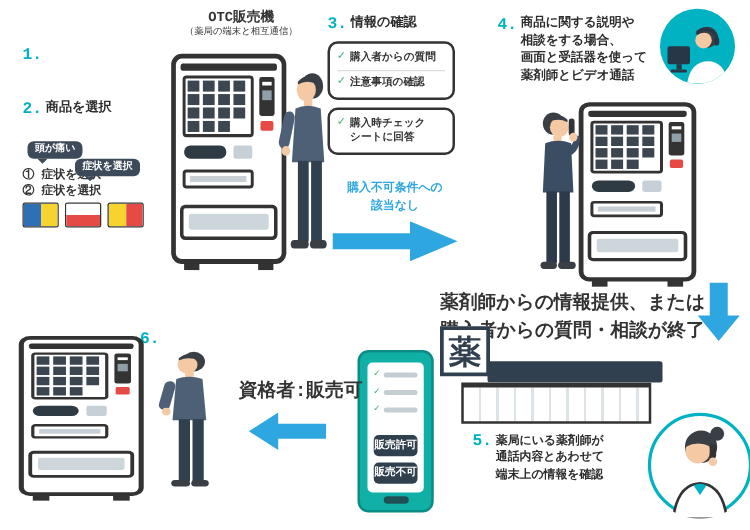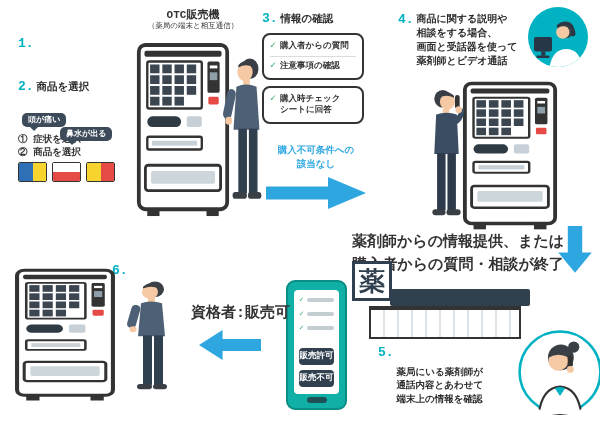--- a/index.html
+++ b/index.html
@@ -168,22 +168,22 @@
   <div class="abs step-line" style="left:18px;top:37px;width:132px;">
     <span class="num">1.</span>
   </div>
 
   <div class="abs step-line" style="left:18px;top:80px;">
     <span class="num">2.</span>
     <span>商品を選択</span>
   </div>
   <div class="abs sub-label" style="left:18px;top:101px;margin-top:32px;">① 症状を選択</div>
   <div class="badge" style="left:22px;top:113px;">頭が痛い</div>
-  <div class="badge" style="left:60px;top:127px;">鼻水が出る</div>
-  <div class="abs sub-label" style="left:18px;top:146px;">② 商品を選択</div>
+  <div class="badge" style="left:60px;top:127px;">症状を選択</div>
+  <div class="abs sub-label" style="left:18px;top:146px;">② 症状を選択</div>
   <div class="pbox" style="left:18px;top:162px;">
     <div class="half" style="background:#2f6fb5"></div>
     <div class="half" style="background:#f6d42d"></div>
   </div>
   <div class="pbox" style="left:52px;top:162px;flex-direction:column;">
     <div class="half" style="background:#ffffff"></div>
     <div class="half" style="background:#e64a45"></div>
   </div>
   <div class="pbox" style="left:86px;top:162px;">
     <div class="half" style="background:#f6d42d"></div>
@@ -262,21 +262,21 @@
   <div class="abs counter" style="left:369px;top:306px;width:152px;height:33px;"></div>
 
   <div class="abs circle-white" style="left:517px;top:329px;width:86px;height:86px;">
     <svg width="86" height="86">
         <use href="#sym-pharmacist"></use>
       </svg>
   </div>
 
   <div class="abs step-line" style="left:378px;top:346px;width:142px;">
     <span class="num">5.</span>
-    <span class="ml" style="font-size:9.5px;margin-top:20px;">薬局にいる薬剤師が
+    <span class="ml" style="font-size:9.5px;">薬局にいる薬剤師が
 通話内容とあわせて
 端末上の情報を確認</span>
   </div>
 
   <div class="abs tablet" style="left:286px;top:280px;width:61px;height:130px;">
     <div class="tablet-screen">
       <div class="t-row">
         <span class="check" style="font-size:8px;">✓</span>
         <div class="t-line"></div>
       </div>

